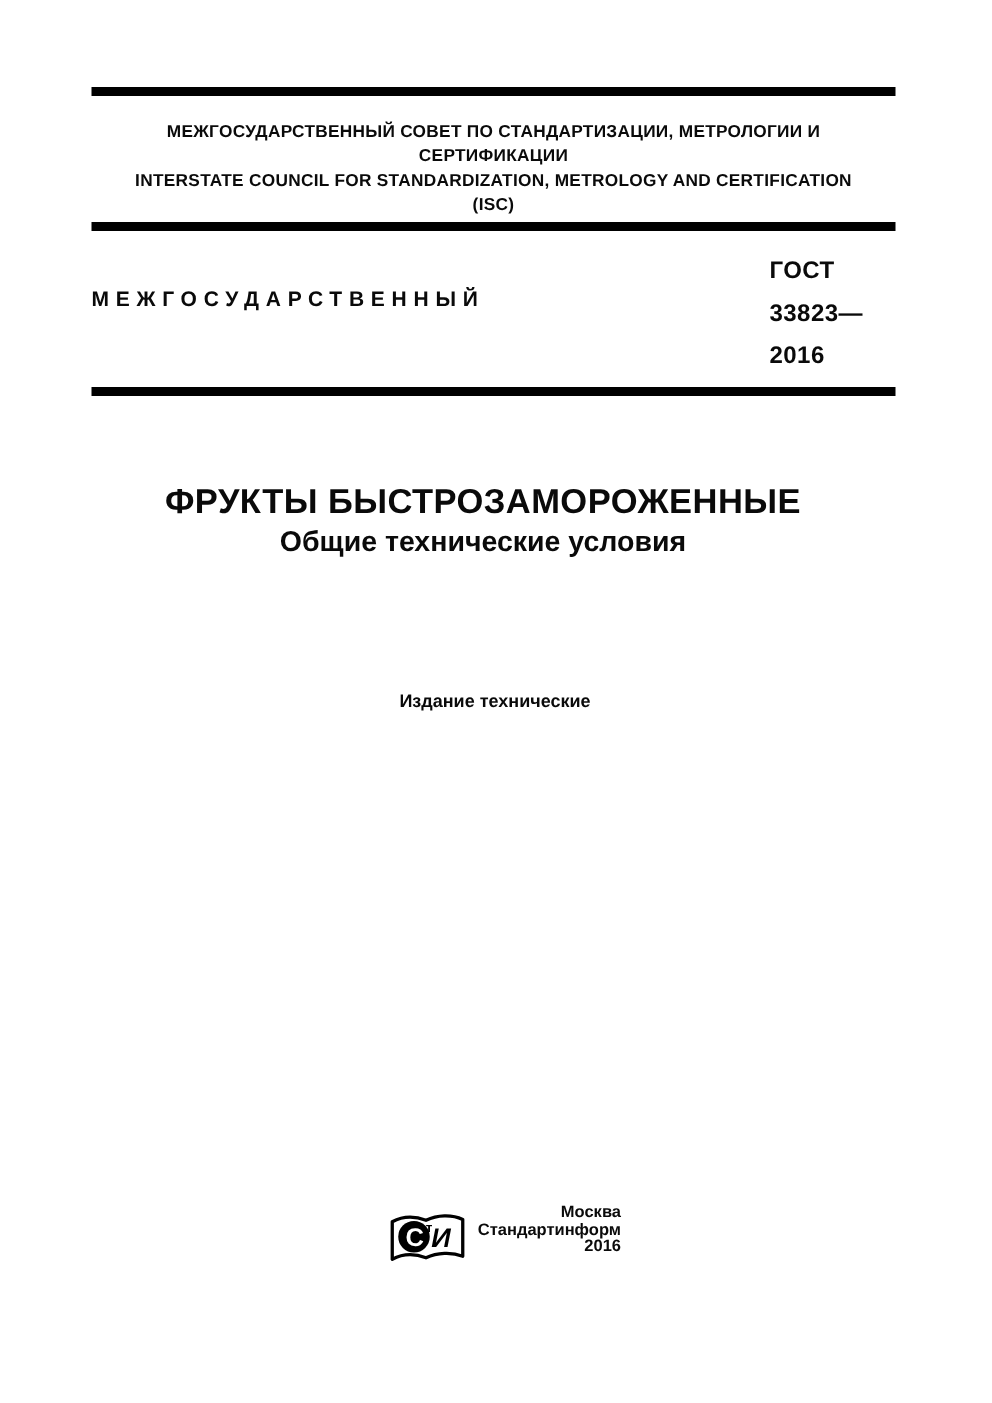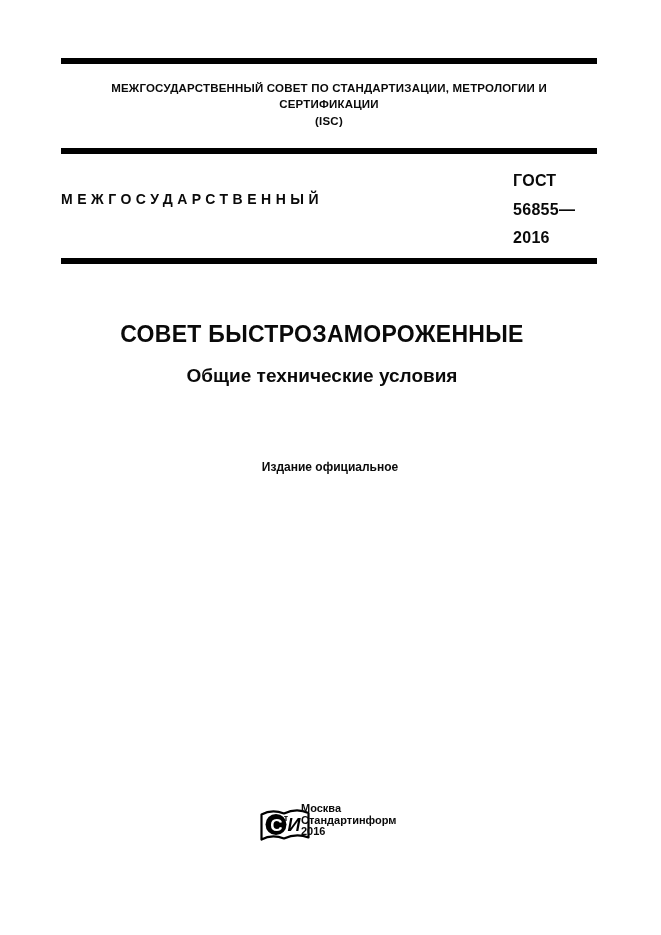--- a/index.html
+++ b/index.html
@@ -68,21 +68,21 @@
     width: 522px;
     text-align: center;
   }
   .doc-title .main {
     font-weight: bold;
     font-size: 23px;
     line-height: 26px;
     letter-spacing: 0.3px;
   }
   .doc-title .subtitle {
-    margin-top: 18px;
+    margin-top: 4px;
     font-weight: bold;
     font-size: 19px;
     line-height: 22px;
   }
 
   .edition-note {
     position: absolute;
     left: 61px;
     top: 460px;
     width: 538px;
@@ -96,62 +96,63 @@
     left: 260px;
     top: 805px;
     width: 50px;
     height: 41px;
   }
   .imprint-text {
     position: absolute;
     left: 301px;
     top: 803px;
     width: 113px;
-    text-align: left;
+    text-align: right;
     font-weight: bold;
     font-size: 11px;
     line-height: 11.5px;
   }
 </style>
 </head>
 <body>
 
 <div class="page">
 
   <div class="rule rule-top"></div>
 
   <div class="council-header">
     <div class="ru-block">
       <div>МЕЖГОСУДАРСТВЕННЫЙ СОВЕТ ПО СТАНДАРТИЗАЦИИ, МЕТРОЛОГИИ И СЕРТИФИКАЦИИ</div>
     </div>
     <div class="en-block">
+      <div>INTERSTATE COUNCIL FOR STANDARDIZATION, METROLOGY AND CERTIFICATION</div>
       <div>(ISC)</div>
     </div>
   </div>
 
   <div class="rule rule-mid"></div>
 
   <div class="std-type">
     <div>МЕЖГОСУДАРСТВЕННЫЙ</div>
   </div>
 
   <div class="std-designation">
     <div>ГОСТ</div>
-    <div>56855—</div>
+    <div>33823—</div>
     <div>2016</div>
   </div>
 
   <div class="rule rule-bottom"></div>
 
   <div class="doc-title">
-    <div class="main">СОВЕТ БЫСТРОЗАМОРОЖЕННЫЕ</div>
+    <div class="main">ФРУКТЫ БЫСТРОЗАМОРОЖЕННЫЕ</div>
     <div class="subtitle">Общие технические условия</div>
   </div>
 
-  <div class="edition-note">Издание официальное</div>
+  <div class="edition-note">Издание технические</div>
 
   <svg class="imprint-logo" viewBox="0 0 50 41" xmlns="http://www.w3.org/2000/svg" aria-hidden="true">
     <path d="M1.5,9.5 C8,6 16,5.5 24,8.5 C31.5,5 41,4.5 48.5,8 L48.5,32.5 C41,29.5 31.5,30 24,33.5 C16,30.5 8,31 1.5,34.5 Z" fill="#ffffff" stroke="#000000" stroke-width="2.2" stroke-linejoin="round"></path>
     <circle cx="16" cy="19.5" r="10.5" fill="#000000"></circle>
     <text x="16.5" y="25.5" font-family="Liberation Sans, sans-serif" font-size="17" font-weight="bold" fill="#ffffff" text-anchor="middle">С</text>
     <text x="26" y="16" font-family="Liberation Sans, sans-serif" font-size="9" font-weight="bold" fill="#000000" text-anchor="middle">т</text>
     <text x="34" y="26" font-family="Liberation Sans, sans-serif" font-size="18" font-weight="bold" font-style="italic" fill="#000000" text-anchor="middle">И</text>
   </svg>
 
   <div class="imprint-text">

